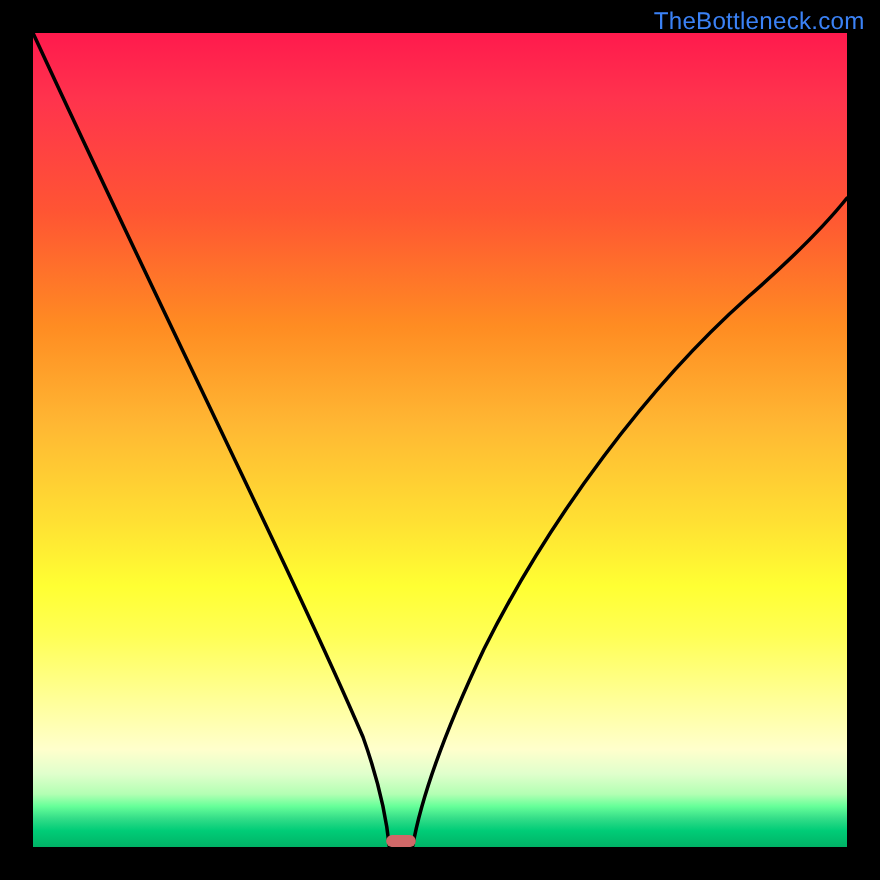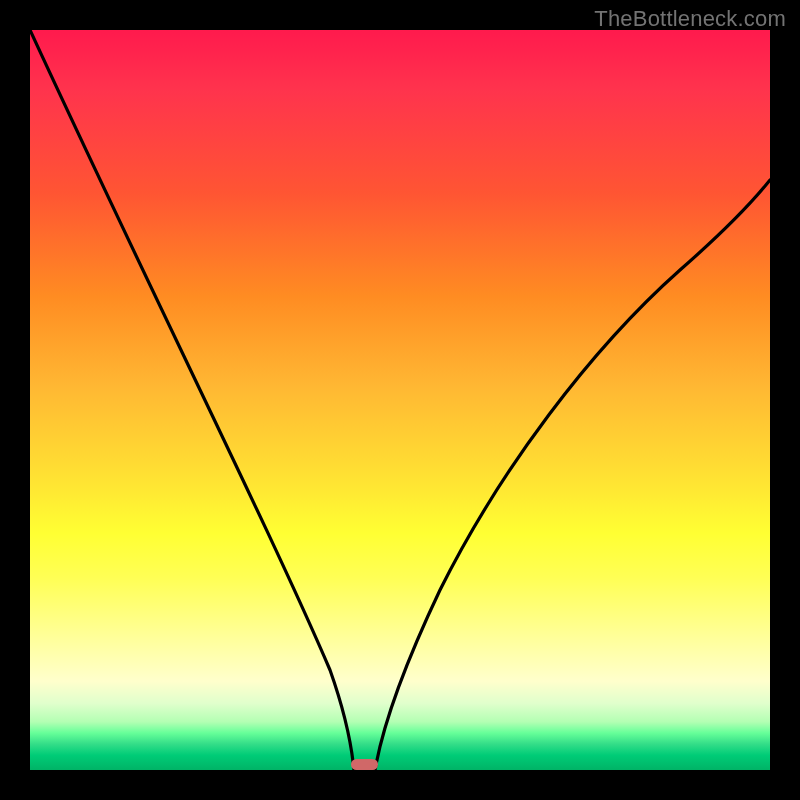--- a/index.html
+++ b/index.html
@@ -47,21 +47,21 @@
   }
   .marker {
     position: absolute;
     background: #d06868;
     border-radius: 999px;
   }
   .watermark {
     position: absolute;
     top: 6px;
     right: 14px;
-    color: #737373;
+    color: #3b82f6;
     font-size: 22px;
     font-weight: 500;
     letter-spacing: 0.2px;
   }
 </style>
 </head>
 <body>
 
 <div class="frame">
   <div class="gradient"></div>

